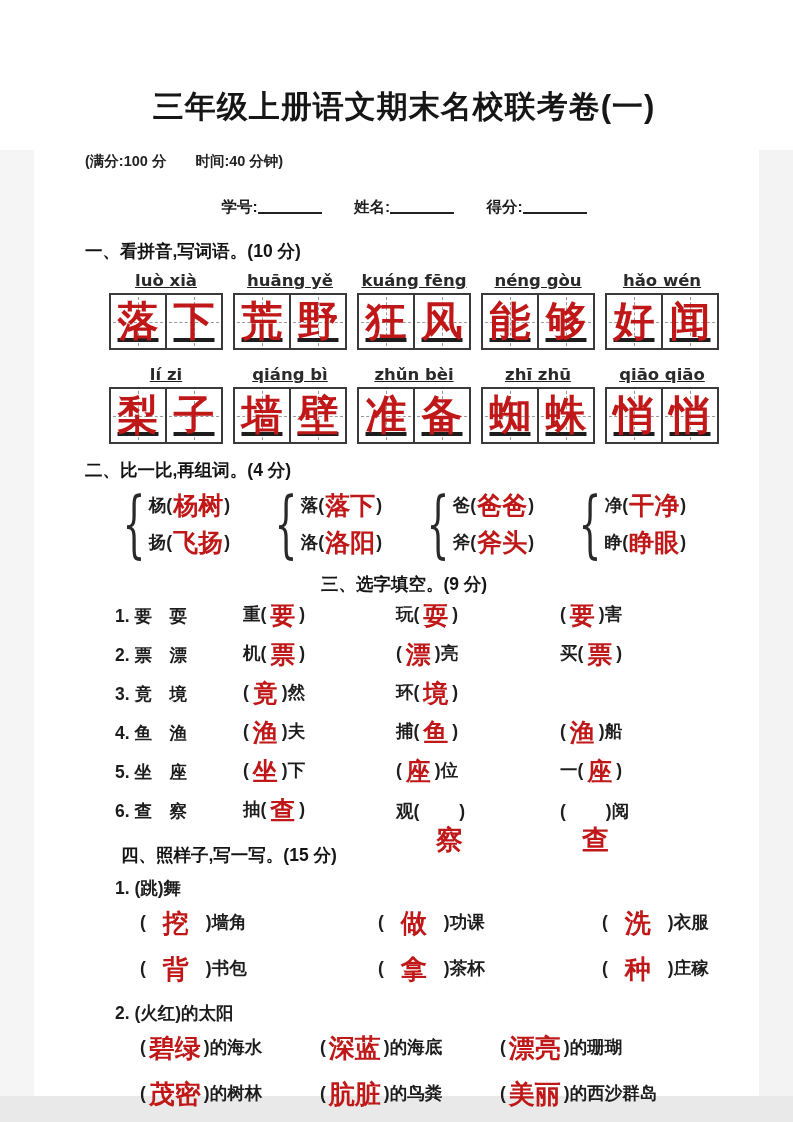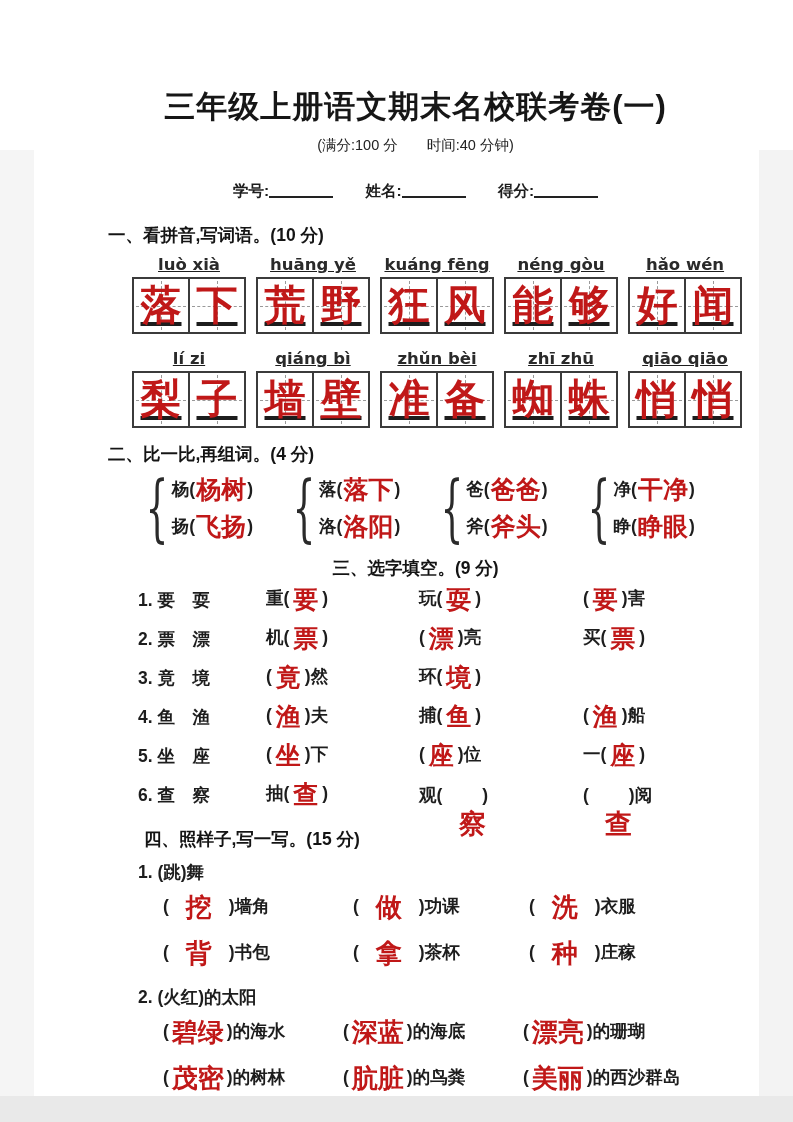--- a/index.html
+++ b/index.html
@@ -6,25 +6,25 @@
   html,body { background:#ffffff; }
   body { font-family:"Liberation Sans", sans-serif; color:#1d1d1d; }
   .paper {
     position:relative; width:793px; height:1122px; margin:0 auto;
     background:#ffffff; overflow:hidden;
   }
   .edge-strip { position:absolute; top:150px; bottom:26px; width:34px; background:#f5f5f5; }
   .edge-strip.left { left:0; }
   .edge-strip.right { right:0; background:#f3f3f3; }
   .bottom-strip { position:absolute; left:0; right:0; bottom:0; height:26px; background:#e9e9e9; }
-  .content { position:relative; padding:86px 70px 0 108px; }
+  .content { position:relative; padding:86px 70px 0 85px; }
 
   .red { color:#c01818; }
   .title { text-align:center; font-size:31px; font-weight:700; letter-spacing:1px; color:#161616; }
-  .subtitle { text-align:center; font-size:14.5px; font-weight:400; margin-top:8px; color:#222; }
+  .subtitle { text-align:left; font-size:14.5px; font-weight:700; margin-top:24px; color:#222; }
   .student-line { text-align:center; margin-top:26px; font-size:15.5px; font-weight:700; }
   .student-field { display:inline-block; margin:0 14px; }
   .blank-line { display:inline-block; width:64px; height:16px; border-bottom:2px solid #222; vertical-align:-2px; }
 
   .sec-heading { font-size:17.5px; font-weight:700; color:#141414; }
   .s1-head { margin-top:21px; }
 
   .box-row { display:flex; gap:10px; margin:8px 0 0 24px; }
   .box-row.second { margin-top:15px; }
   .pw { width:114px;text-decoration:underline; }
@@ -51,21 +51,21 @@
   .s3label { font-size:17.5px; font-weight:700; white-space:nowrap; }
   .s3cell { font-size:17.5px; font-weight:700; white-space:nowrap; position:relative; }
   .s3ans { font-size:25px; font-weight:700; vertical-align:-4px; padding:0 4px; }
   .s3ans.gap { display:inline-block; min-width:40px; }
   .below { position:absolute; top:23px; font-size:27px; font-weight:700; z-index:2; }
   .below.b1 { left:40px; } .below.b2 { left:22px; }
 
   .s4-head { margin-top:13px;margin-left:36px; }
   .s4-example { font-size:17.5px; font-weight:700; margin:9px 0 0 30px; }
   .s4grid { display:grid; margin-left:55px; height:46px; align-items:center; }
-  .s4grid.p1 { grid-template-columns:190px 176px auto; }
+  .s4grid.p1 { grid-template-columns:190px 176px auto;gap:48px; }
   .s4grid.p2 { grid-template-columns:180px 180px auto; }
   .s4cell { font-size:17.5px; font-weight:700; white-space:nowrap; }
   .s4ans { font-size:26px; font-weight:700; vertical-align:-4px; }
   .p1 .s4ans { padding:0 17px; }
   .p2 .s4ans { padding:0 3px;text-align:center; }
 </style>
 </head>
 <body>
 
 <div class="paper">

